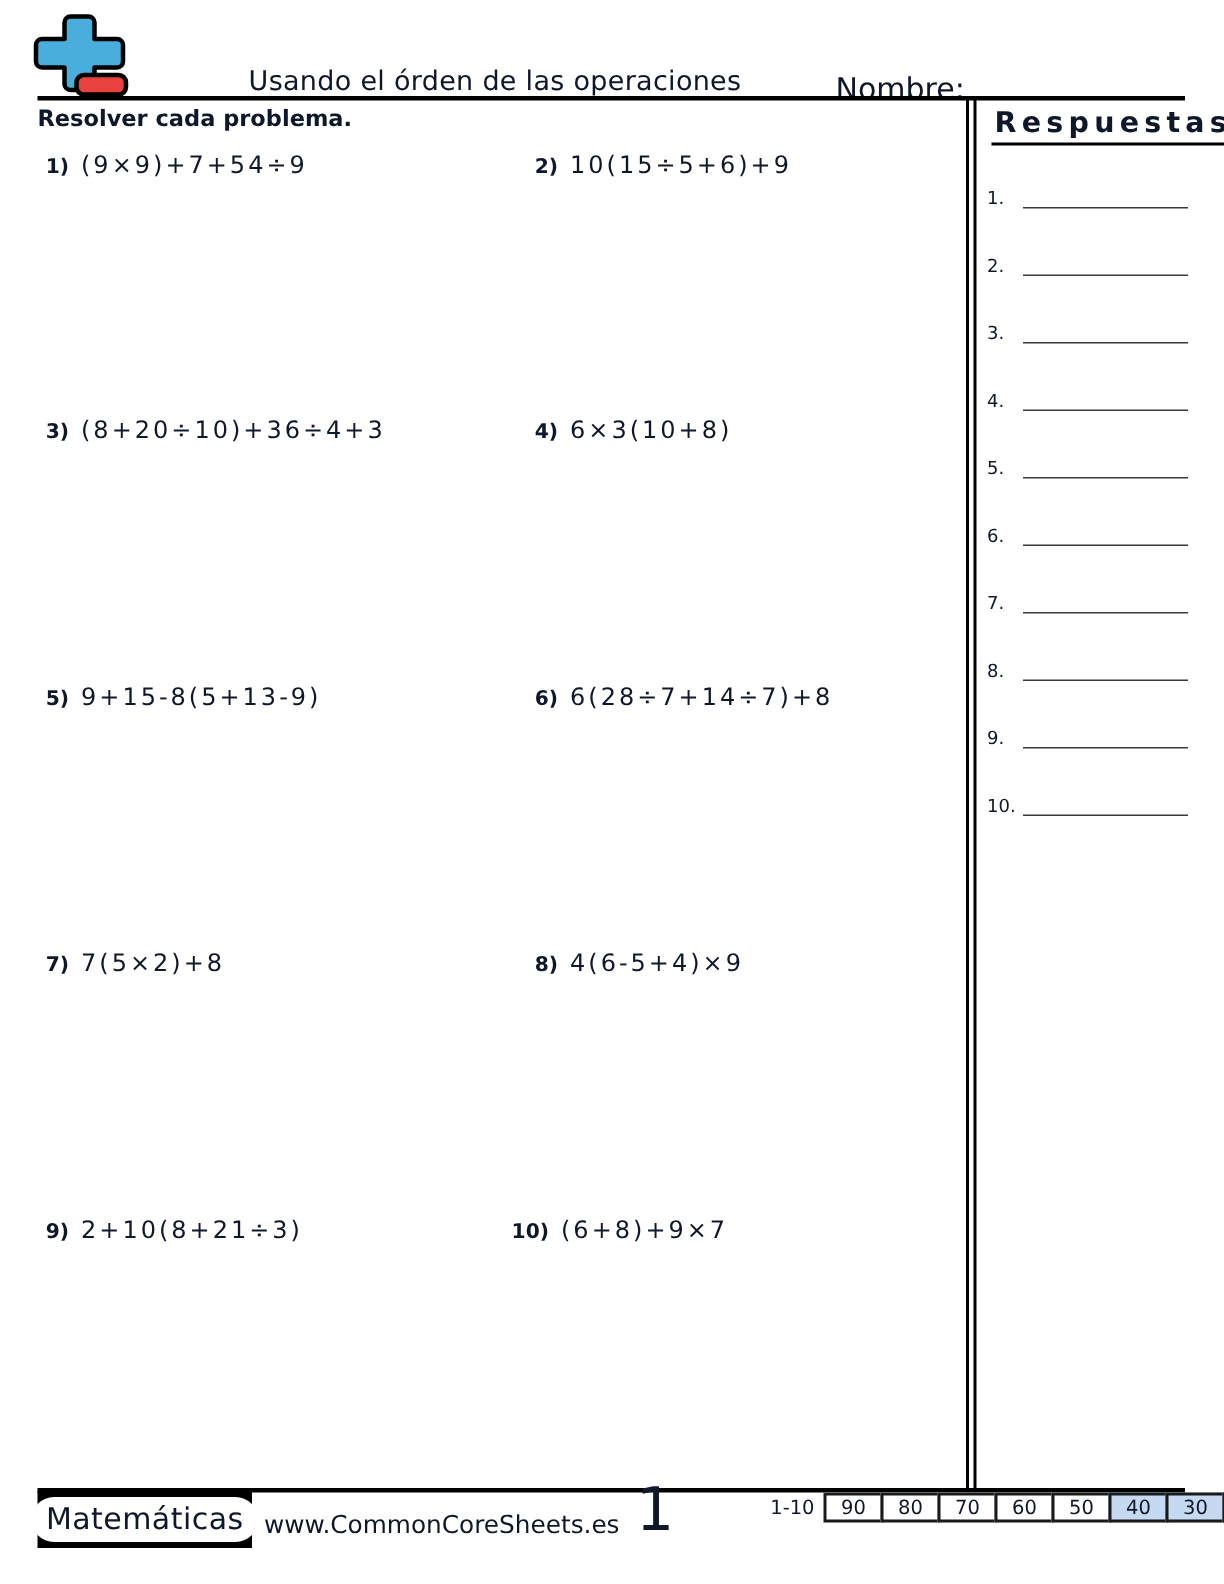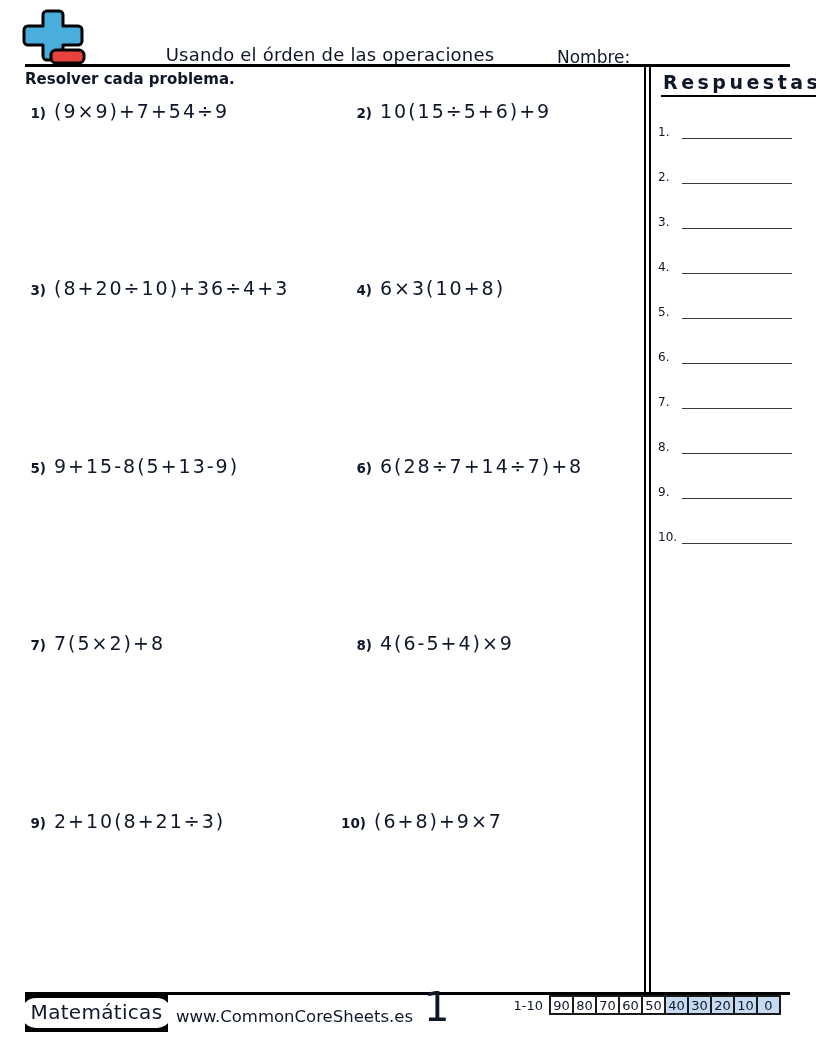--- a/index.html
+++ b/index.html
@@ -13,41 +13,41 @@
     overflow:hidden;
   }
 
   
   .logo { position:absolute; left:20px; top:8px; }
   .page-title {
     position:absolute; left:130px; top:44px; width:400px;
     text-align:center; font-size:18px; letter-spacing:0.2px;
   }
   .name-label {
-    position:absolute; left:557px; top:47px; font-size:17px;
+    position:absolute; left:557px; top:47px; font-size:20px;
   }
   .header-rule {
     position:absolute; left:25px; top:64px; width:765px; height:2.5px;
     background:#000;
   }
   .instruction {
     position:absolute; left:25px; top:70px;
     font-size:15px; font-weight:bold;
   }
 
   
   .problem {
     position:absolute; display:flex; align-items:baseline;
     white-space:nowrap;
   }
   .pnum {
     display:inline-block; width:30px; text-align:right;
     font-size:13.5px; font-weight:bold; margin-right:8px;
   }
-  .pexpr { font-size:19px; letter-spacing:2px; }
+  .pexpr { font-size:16px; letter-spacing:2px; }
 
   
   .answers-sep {
     position:absolute; left:644px; top:64px; height:931px; width:7px;
     border-left:2px solid #000; border-right:2px solid #000;
   }
   .answers-title {
     position:absolute; left:661px; top:71px;
     font-size:19px; font-weight:bold; letter-spacing:3.5px;
     border-bottom:2.5px solid #000; padding:0 6px 2px 2px;
@@ -82,21 +82,21 @@
     position:absolute; left:424px; top:984px; font-size:40px;
   }
   .score-strip {
     position:absolute; left:501px; top:995px;
     display:flex; align-items:center;justify-content:space-between;
   }
   .score-label {
     width:42px; text-align:right; font-size:13px; margin-right:8px;
   }
   .score-cell {
-    width:25px; height:20px; margin-left:-2px;
+    width:40px; height:20px; margin-left:-2px;
     border:2px solid #1a1a1a;
     display:flex; align-items:center; justify-content:center;
     font-size:13px; background:#fff;
   }
   .score-cell.hl { background:var(--hl, #c5d9f1); }
 </style>
 </head>
 <body>
 
 <div class="page">

